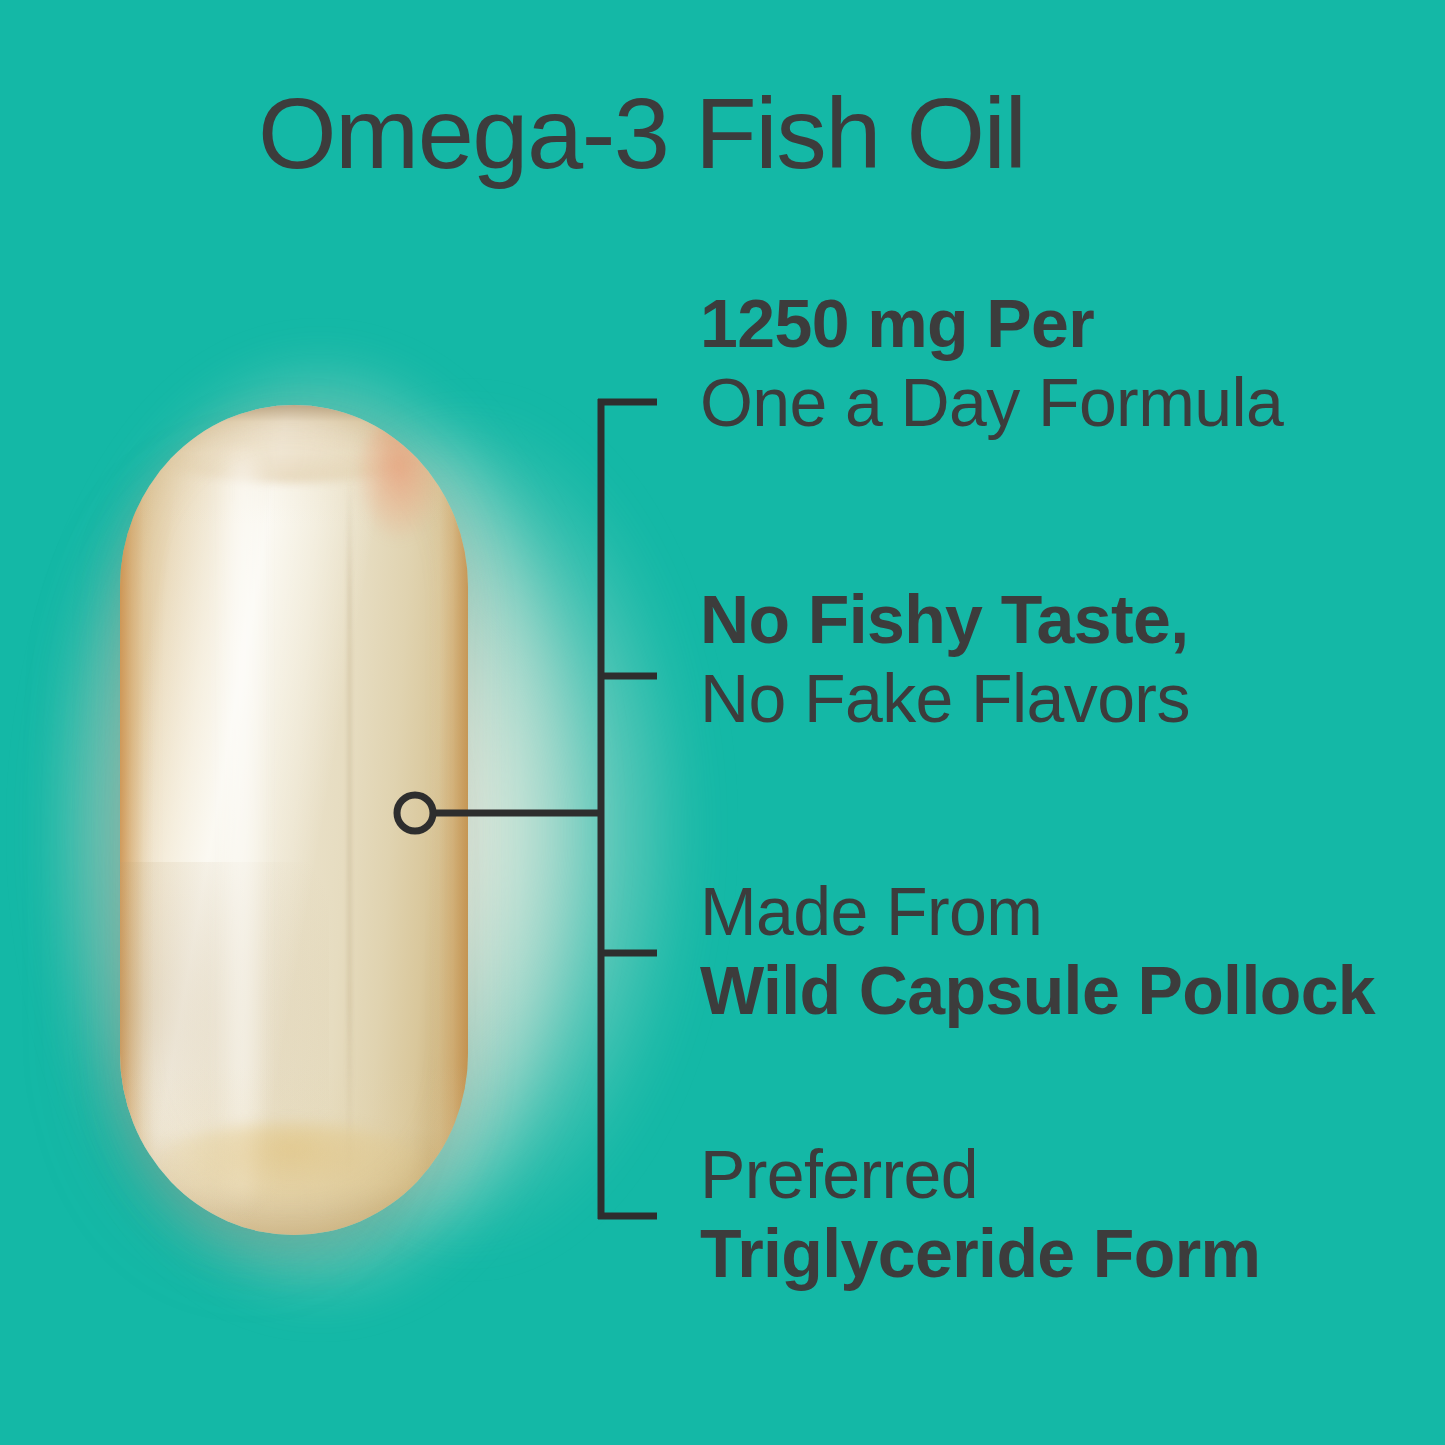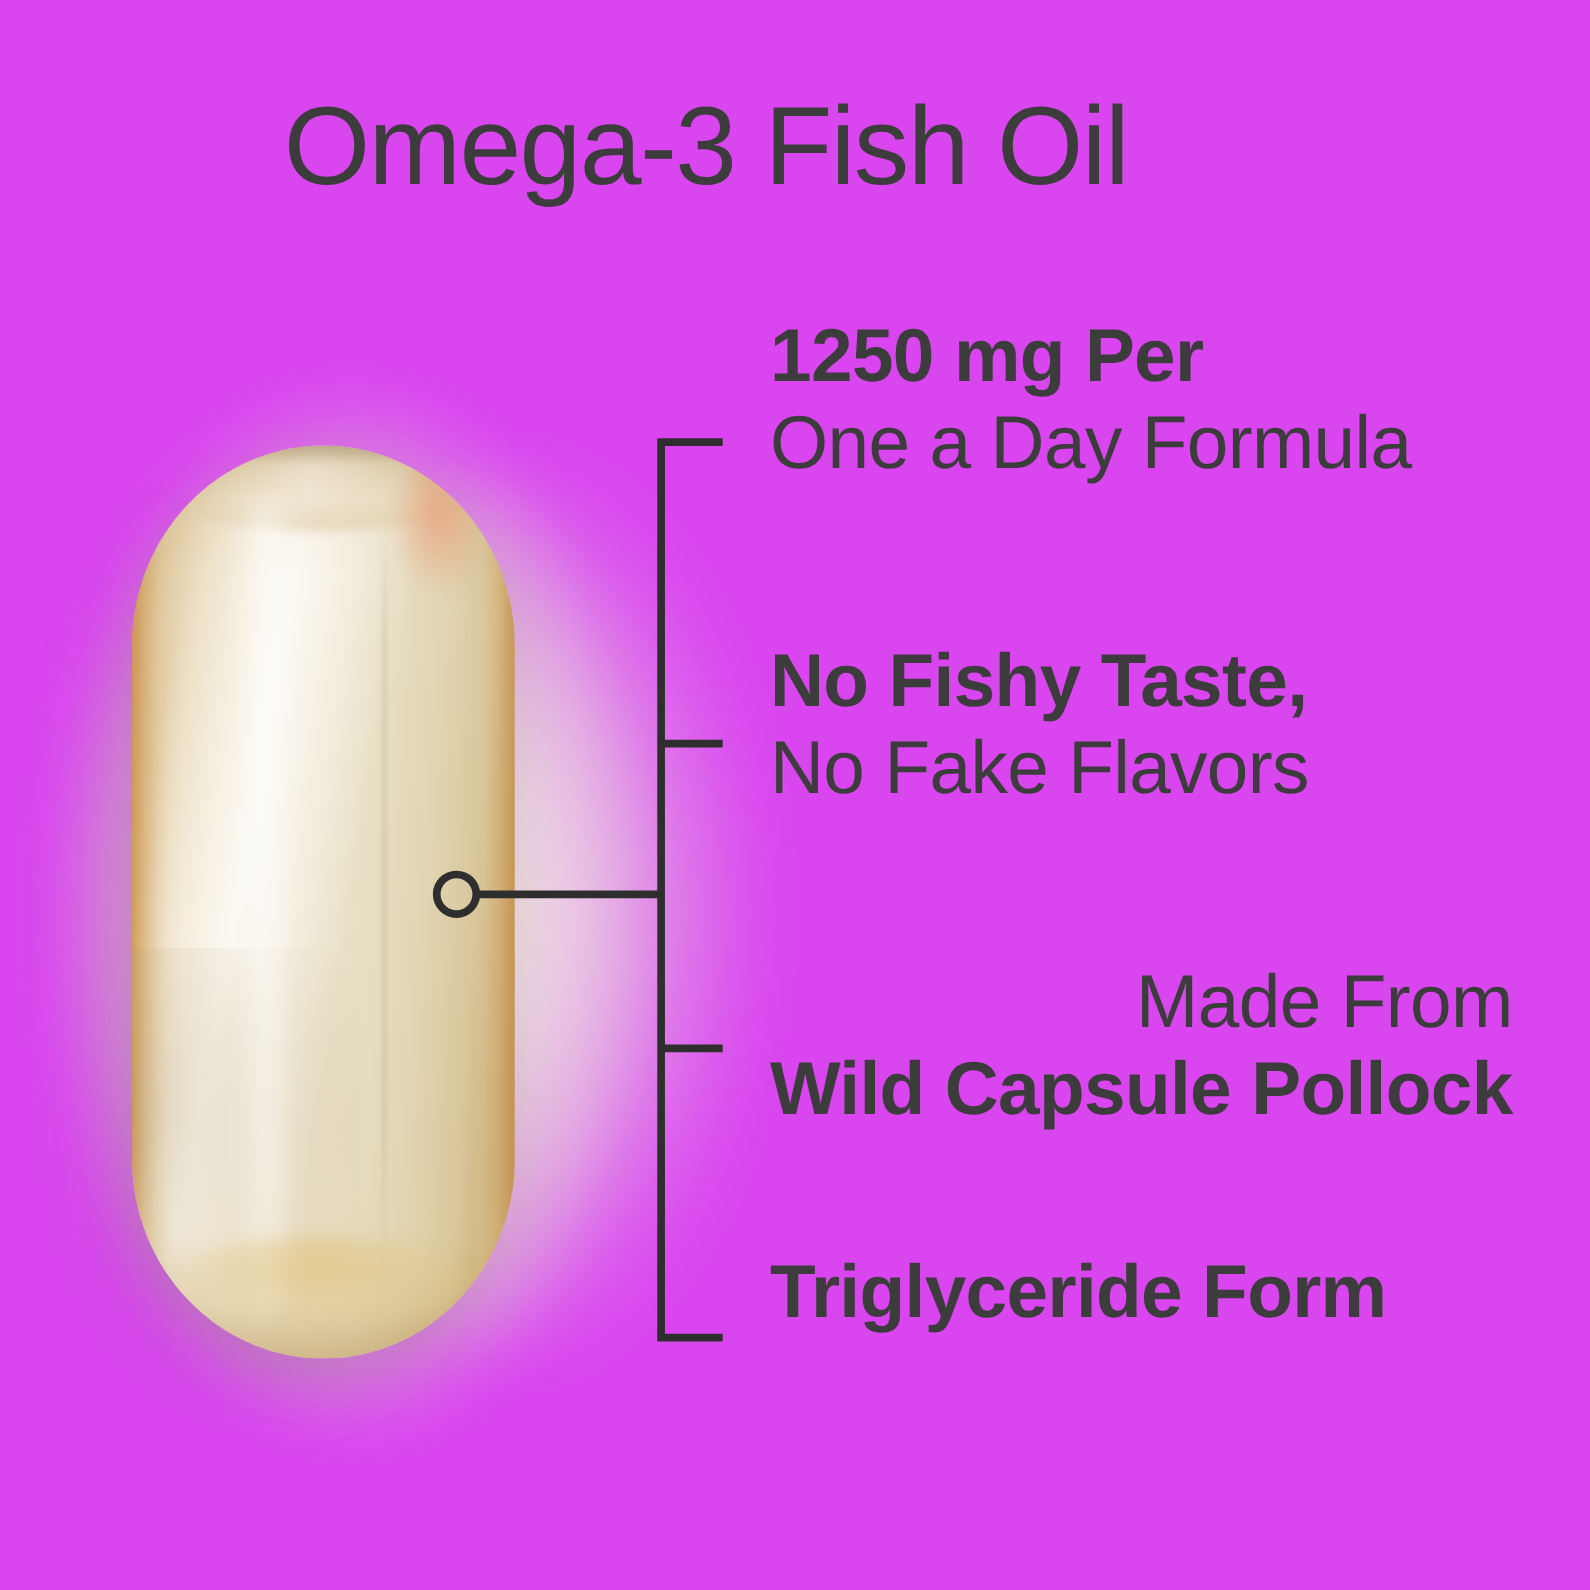--- a/index.html
+++ b/index.html
@@ -6,21 +6,21 @@
   html, body {
     margin: 0;
     padding: 0;
     background: #d1d1d1;
   }
 
   #stage {
     position: relative;
     width: 1445px;
     height: 1445px;
-    background: #d946ef;
+    background: #14b8a6;
     overflow: hidden;
     font-family: "Liberation Sans", sans-serif;
     -webkit-font-smoothing: antialiased;
   }
 
   
   #title {
     position: absolute;
     left: 258px;
     top: 78px;
@@ -254,21 +254,21 @@
     color: #3c3c3c;
     line-height: 1.16;
     white-space: nowrap;
   }
   .callout .ln {
     display: block;
     font-size: 68px;
     letter-spacing: -0.6px;
   }
   .callout .ln.bold   { font-weight: 700; }
-  .callout .ln.normal { font-weight: 400; text-align: right; }
+  .callout .ln.normal { font-weight: 400; }
 
   #callout-1 { top: 284px; }
   #callout-2 { top: 580px; }
   #callout-3 { top: 872px; }
   #callout-4 { top: 1135px; }
 </style>
 </head>
 <body>
 
 <div id="stage">
@@ -317,16 +317,17 @@
     <span class="ln bold">No Fishy Taste,</span>
     <span class="ln normal">No Fake Flavors</span>
   </div>
 
   <div class="callout" id="callout-3">
     <span class="ln normal">Made From</span>
     <span class="ln bold">Wild Capsule Pollock</span>
   </div>
 
   <div class="callout" id="callout-4">
+    <span class="ln normal">Preferred</span>
     <span class="ln bold">Triglyceride Form</span>
   </div>
 
 </div>
 
 </body></html>

